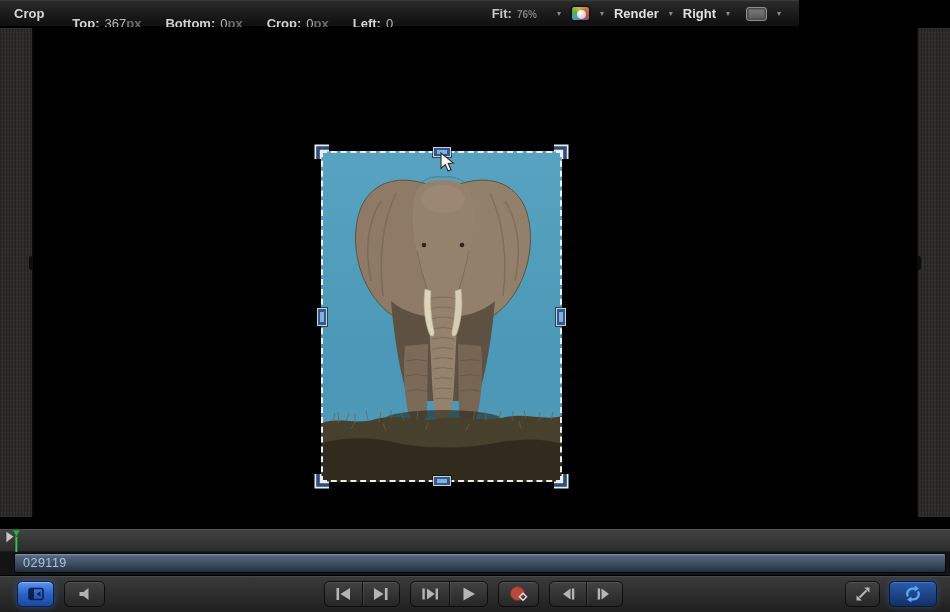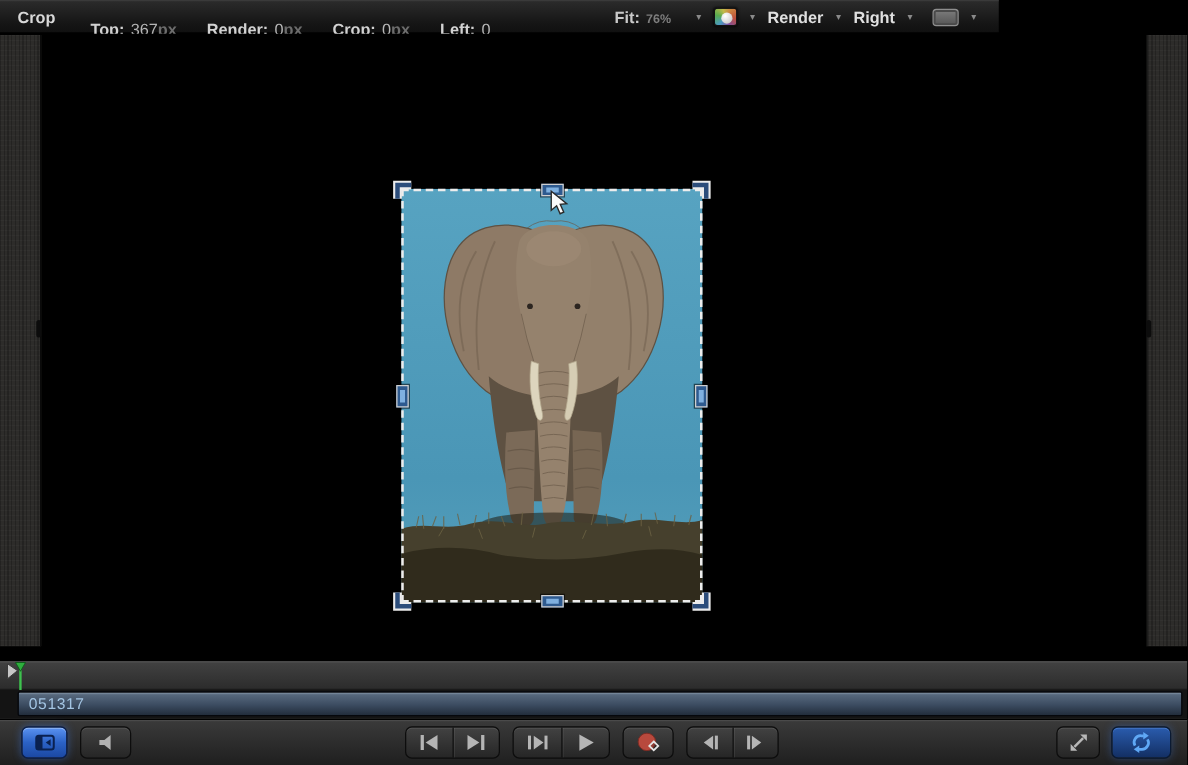--- a/index.html
+++ b/index.html
@@ -96,21 +96,21 @@
 
   <div class="toolbar">
     <span class="tool-label">Crop</span>
 
     <span class="param">
       <span class="p-label">Top:</span>
       <span class="p-value">367</span>
       <span class="p-unit">px</span>
     </span>
     <span class="param">
-      <span class="p-label">Render:</span>
+      <span class="p-label">Bottom:</span>
       <span class="p-value">0</span>
       <span class="p-unit">px</span>
     </span>
     <span class="param">
       <span class="p-label">Crop:</span>
       <span class="p-value">0</span>
       <span class="p-unit">px</span>
     </span>
     <span class="param clipped">
       <span class="p-label">Left:</span>
@@ -267,21 +267,21 @@
 
   <div class="ruler">
     <svg class="playhead" viewBox="0 0 26 23">
       <polygon points="2,2 2,14 10,7.5" fill="#c6c6c6" stroke="#3a3a3a" stroke-width="0.8"></polygon>
       <rect x="11.4" y="5" width="1.9" height="18" fill="#3ec24e"></rect>
       <polygon points="8.4,1 16.4,1 12.4,8" fill="#2fae3e" stroke="#0c5a18" stroke-width="0.7"></polygon>
     </svg>
   </div>
   <div class="clip-strip">
     <div class="clipbar">
-      <span class="clipname">051317</span>
+      <span class="clipname">029119</span>
     </div>
   </div>
 
   <div class="controls">
 
     <div class="btn blue" style="left:17px;width:37px;">
       <svg width="20" height="20" viewBox="0 0 20 20">
         <rect x="3" y="4.5" width="14" height="11" rx="2" fill="none" stroke="#0a2150" stroke-width="1.6"></rect>
         <path d="M3,6.5 Q3,4.5 5,4.5 L8,4.5 L8,15.5 L5,15.5 Q3,15.5 3,13.5 Z" fill="#0a2150"></path>
         <polygon points="14.5,7.3 14.5,12.7 10.6,10" fill="#0a2150"></polygon>

